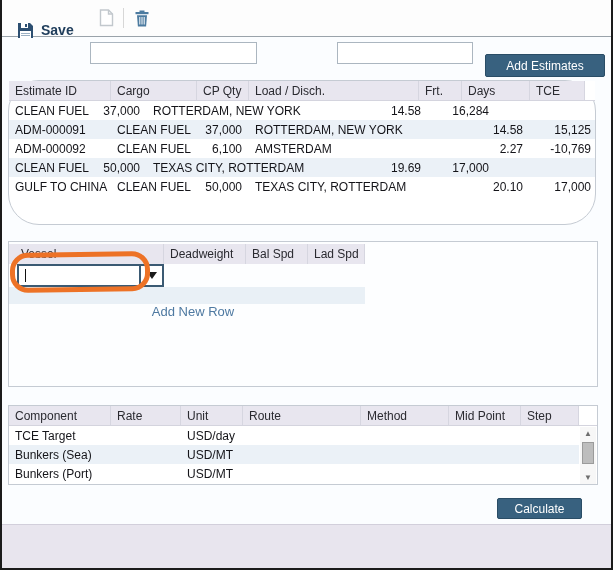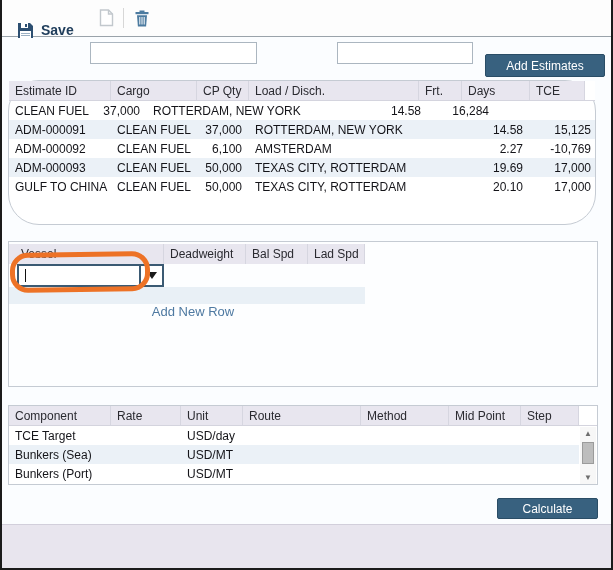--- a/index.html
+++ b/index.html
@@ -160,21 +160,20 @@
     <div class="tr">
       <div class="td e1">ADM-000092</div>
       <div class="td e2">CLEAN FUEL</div>
       <div class="td e3 num">6,100</div>
       <div class="td e4">AMSTERDAM</div>
       <div class="td e5 num"></div>
       <div class="td e6 num">2.27</div>
       <div class="td e7 num">-10,769</div>
     </div>
     <div class="tr alt">
-      <div class="td e1">ADM-000093</div>
       <div class="td e2">CLEAN FUEL</div>
       <div class="td e3 num">50,000</div>
       <div class="td e4">TEXAS CITY, ROTTERDAM</div>
       <div class="td e5 num"></div>
       <div class="td e6 num">19.69</div>
       <div class="td e7 num">17,000</div>
     </div>
     <div class="tr">
       <div class="td e1">GULF TO CHINA</div>
       <div class="td e2">CLEAN FUEL</div>
@@ -244,20 +243,20 @@
       <div class="td c6"></div>
       <div class="td c7"></div>
     </div>
     <div class="scrollbar">
       <div class="sb-btn up">▲</div>
       <div class="sb-thumb"></div>
       <div class="sb-btn down">▼</div>
     </div>
   </div>
 
-  <div class="btn" style="left:497px; top:498px; width:101px; height:21px;">Calculate</div>
+  <div class="btn" style="left:497px; top:498px; width:85px; height:21px;">Calculate</div>
 
   <div class="footer"></div>
 
   <div class="edge left"></div>
   <div class="edge right"></div>
   <div class="edge bottom"></div>
 </div>
 
 </body></html>

